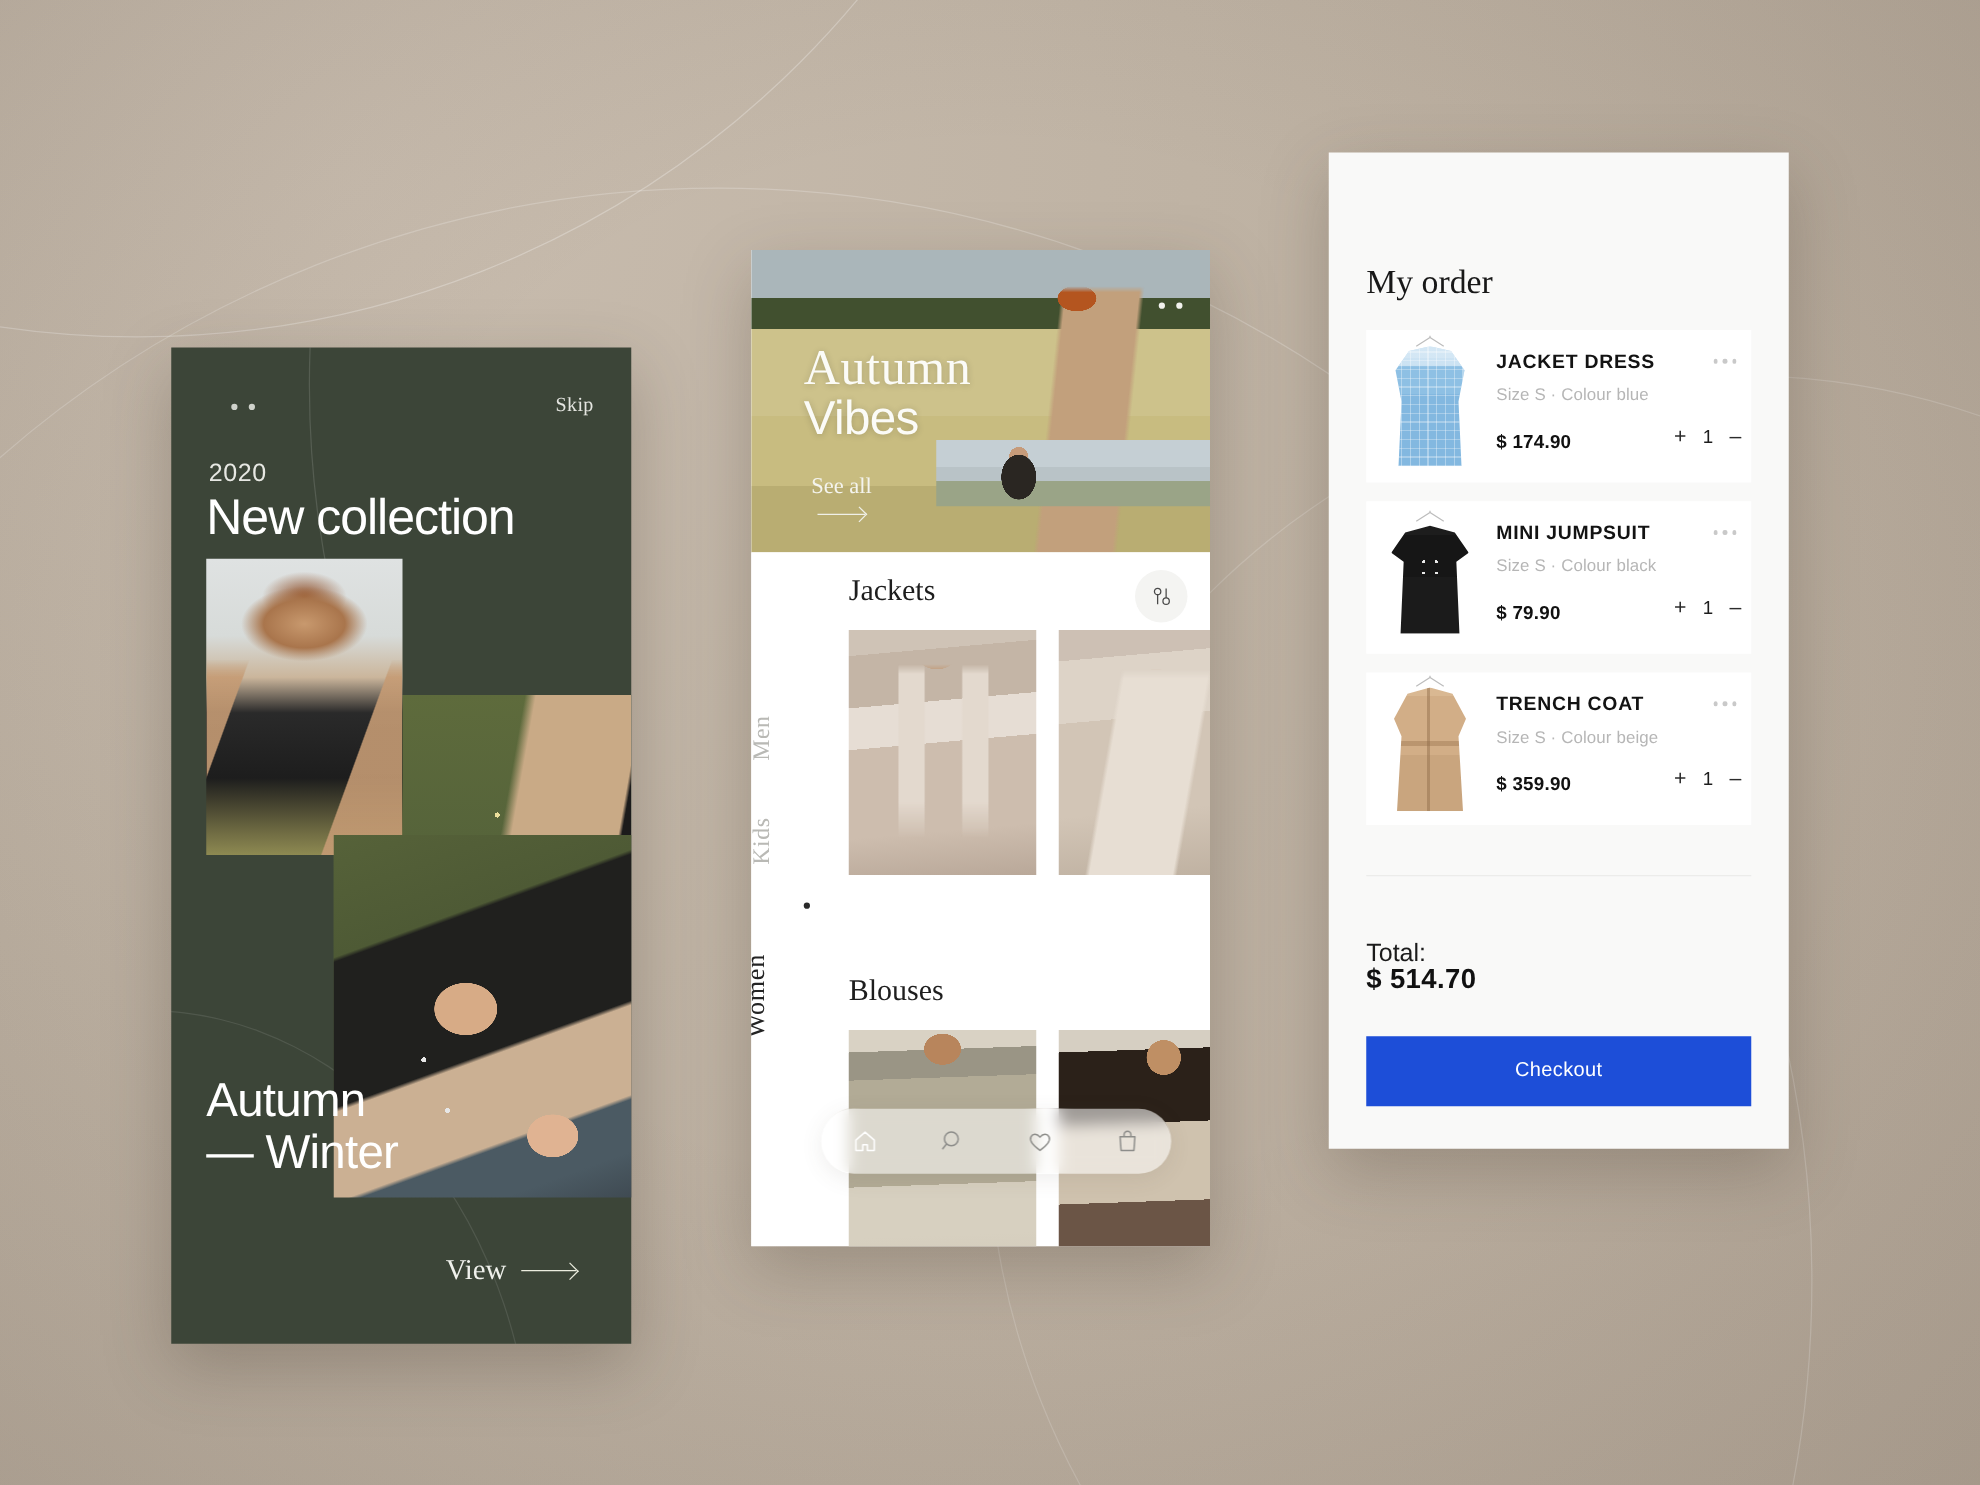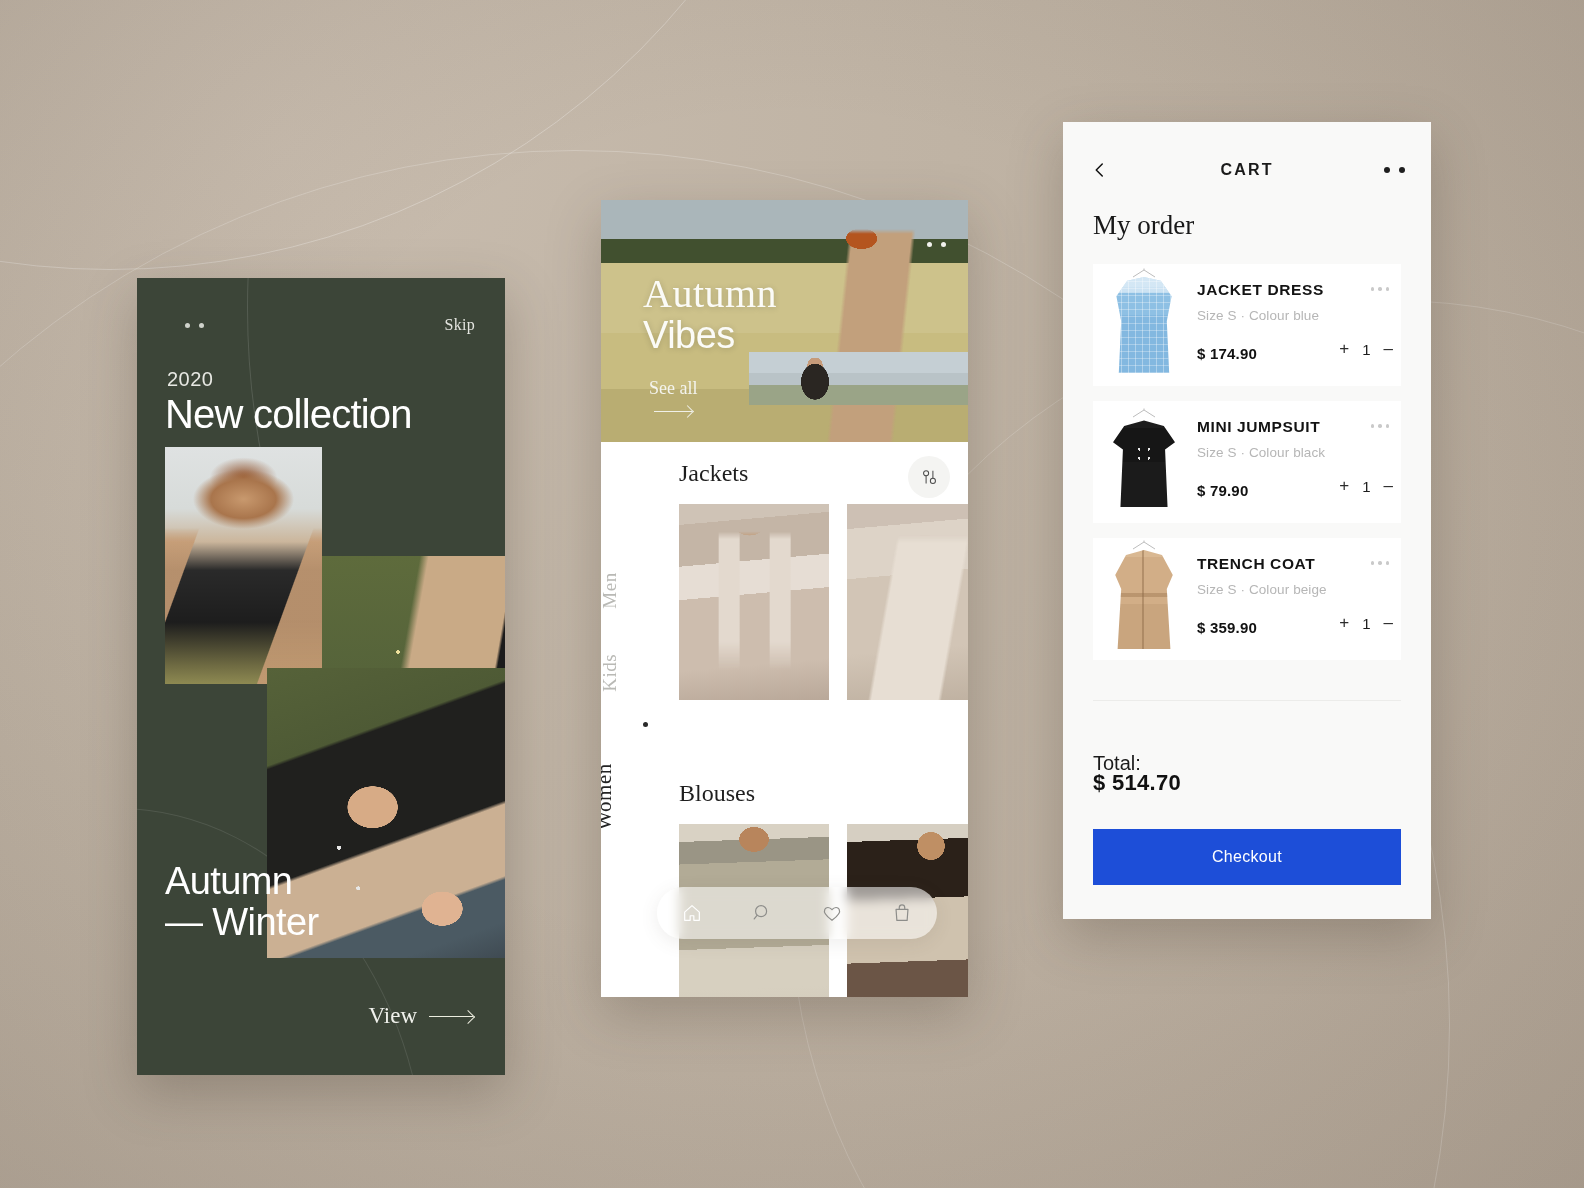--- a/index.html
+++ b/index.html
@@ -57,21 +57,21 @@
   
   .ph { position: absolute; overflow: hidden; }
   
   #ob-photo-man { left: 28px; top: 169px; width: 157px; height: 237px; z-index: 4; }
   
   #ob-photo-field { left: 130px; top: 278px; width: 238px; height: 320px; z-index: 3;}
   
   #ob-photo-couple { left: 130px; top: 390px; width: 240px; height: 290px; z-index: 5;}
 
   .ob-bottom-title { position: absolute; left: 28px; bottom: 132px; color: #fff; font-size: 38px; line-height: 1.08; font-weight: 400; letter-spacing: -0.6px; z-index: 7;}
-  .ob-view { position: absolute; right: 32px; bottom: 46px; display: flex; align-items: center; gap: 12px; z-index: 7; color: #f0f1ec; font-family: "Liberation Serif", serif; font-size: 23px; margin-left: 23px;}
+  .ob-view { position: absolute; right: 44px; bottom: 46px; display: flex; align-items: center; gap: 12px; z-index: 7; color: #f0f1ec; font-family: "Liberation Serif", serif; font-size: 23px; margin-left: 23px;}
   .ob-view .arrow { width: 44px; height: 1px; background: #eceddf; position: relative; }
   .ob-view .arrow:after { content:""; position:absolute; right:0; top:-4px; width:9px; height:9px; border-top:1px solid #eceddf; border-right:1px solid #eceddf; transform: rotate(45deg); }
 
   
   #screen-catalog {
     position: absolute; left: 601px; top: 200px; width: 367px; height: 797px;
     background: #ffffff; overflow: hidden;
     box-shadow: 0 18px 50px rgba(60,50,40,0.26);
   }
   .cat-hero { position: absolute; left: 0; top: 0; width: 367px; height: 242px; overflow: hidden; }
@@ -380,32 +380,20 @@
         <svg width="22" height="22" viewBox="0 0 24 24">
           <path d="M5.5 8 H18.5 L17.6 20 H6.4 Z" fill="none" stroke="#8d8d8a" stroke-width="1.3" stroke-linejoin="round"></path>
           <path d="M9 8 V6.2 A3 3 0 0 1 15 6.2 V8" fill="none" stroke="#8d8d8a" stroke-width="1.3"></path>
         </svg>
       </div>
     </div>
   </div>
 </div>
 
 <div id="screen-cart">
-  <div class="cart-nav">
-    <div class="cart-back">
-      <svg width="18" height="18" viewBox="0 0 24 24">
-        <path d="M15 4 L7 12 L15 20" fill="none" stroke="#111" stroke-width="2" stroke-linecap="round" stroke-linejoin="round"></path>
-      </svg>
-    </div>
-    <div class="cart-title">CART</div>
-    <div class="cart-menu">
-      <i></i>
-      <i></i>
-    </div>
-  </div>
 
   <div class="cart-h1">My order</div>
 
   <div class="cart-list">
 
     <div class="cart-item">
       <div class="cart-thumb">
         <div style="position:relative">
           <svg class="hanger" viewBox="0 0 26 10">
             <path d="M2 9 L13 2 L24 9" fill="none" stroke="#bdbdbd" stroke-width="1"></path>

